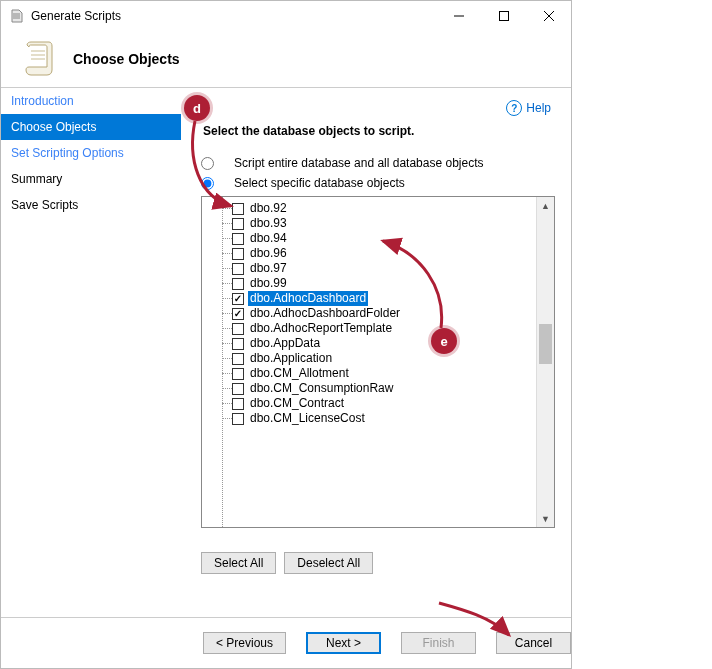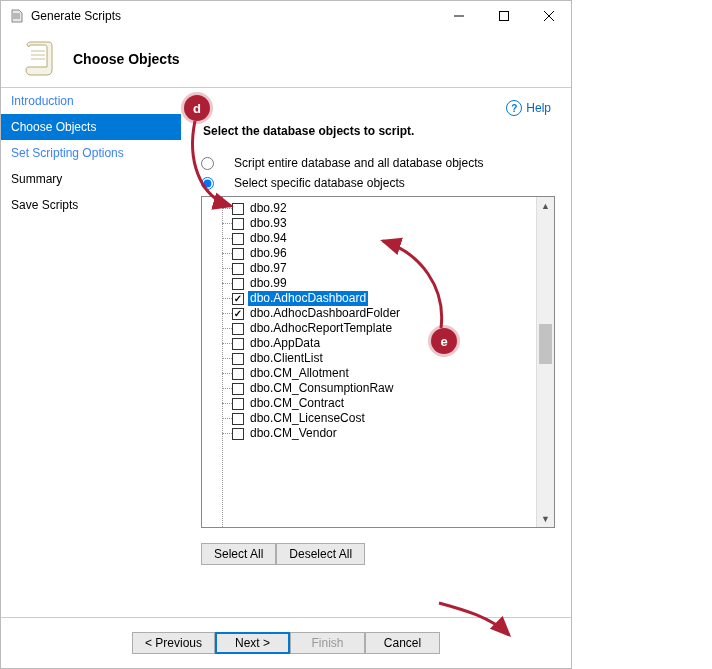--- a/index.html
+++ b/index.html
@@ -29,25 +29,25 @@
 .node{display:flex;align-items:center;height:15px;line-height:15px;font-size:12px;position:relative;margin:0}
 .node::before{content:"";position:absolute;left:-10px;top:7px;width:10px;border-top:1px dotted #999}
 .node .chk{width:12px;height:12px;border:1px solid #333;margin-right:4px;box-sizing:border-box;display:flex;align-items:center;justify-content:center;font-size:10px;line-height:1}
 .node .chk.checked::after{content:"✓";color:#000;font-weight:bold}
 .node .lbl{padding:0 2px;white-space:nowrap}
 .node .lbl.sel{background:#0078d7;color:#fff}
 .scrollbar{width:17px;background:#f0f0f0;border-left:1px solid #ddd;display:flex;flex-direction:column}
 .sb-btn{height:17px;display:flex;align-items:center;justify-content:center;color:#555;font-size:9px}
 .sb-track{flex:1;position:relative}
 .sb-thumb{position:absolute;left:2px;right:2px;top:110px;height:40px;background:#c2c2c2;border-radius:0}
-.tool-row{margin:15px 0 0 8px;display:flex;}
+.tool-row{margin:24px 0 0 8px;display:flex;gap:8px}
 .btn{background:#e9e9e9;border:1px solid #adadad;padding:3px 12px;font-size:12px;font-family:inherit}
 .btn:disabled{color:#9a9a9a}
 .btn.default{border:2px solid #0078d7;padding:2px 11px}
-.footer{height:50px;border-top:0;display:flex;align-items:center;justify-content:center;gap:0;}
+.footer{height:50px;border-top:0;display:flex;align-items:center;justify-content:flex-end;gap:20px;}
 .footer .btn{min-width:75px}
 
 
 .badge{position:absolute;width:26px;height:26px;border-radius:50%;background:#ad1f35;color:#fff;font-weight:700;font-size:13px;display:flex;align-items:center;justify-content:center;box-shadow:0 0 0 3px rgba(173,31,53,0.25);z-index:10;pointer-events:none}
 svg.anno{position:absolute;pointer-events:none;z-index:9}
 </style>
 </head>
 <body>
 
 <div class="outer">
@@ -153,41 +153,37 @@
             <div class="node">
               <span class="chk"></span>
               <span class="lbl">dbo.AdhocReportTemplate</span>
             </div>
             <div class="node">
               <span class="chk"></span>
               <span class="lbl">dbo.AppData</span>
             </div>
             <div class="node">
               <span class="chk"></span>
-              <span class="lbl">dbo.ClientList</span>
+              <span class="lbl">dbo.Application</span>
             </div>
             <div class="node">
               <span class="chk"></span>
               <span class="lbl">dbo.CM_Allotment</span>
             </div>
             <div class="node">
               <span class="chk"></span>
               <span class="lbl">dbo.CM_ConsumptionRaw</span>
             </div>
             <div class="node">
               <span class="chk"></span>
               <span class="lbl">dbo.CM_Contract</span>
             </div>
             <div class="node">
               <span class="chk"></span>
               <span class="lbl">dbo.CM_LicenseCost</span>
-            </div>
-            <div class="node">
-              <span class="chk"></span>
-              <span class="lbl">dbo.CM_Vendor</span>
             </div>
           </div>
         <div class="scrollbar">
           <div class="sb-btn">▲</div>
           <div class="sb-track">
             <div class="sb-thumb"></div>
           </div>
           <div class="sb-btn">▼</div>
         </div>
       </div>

